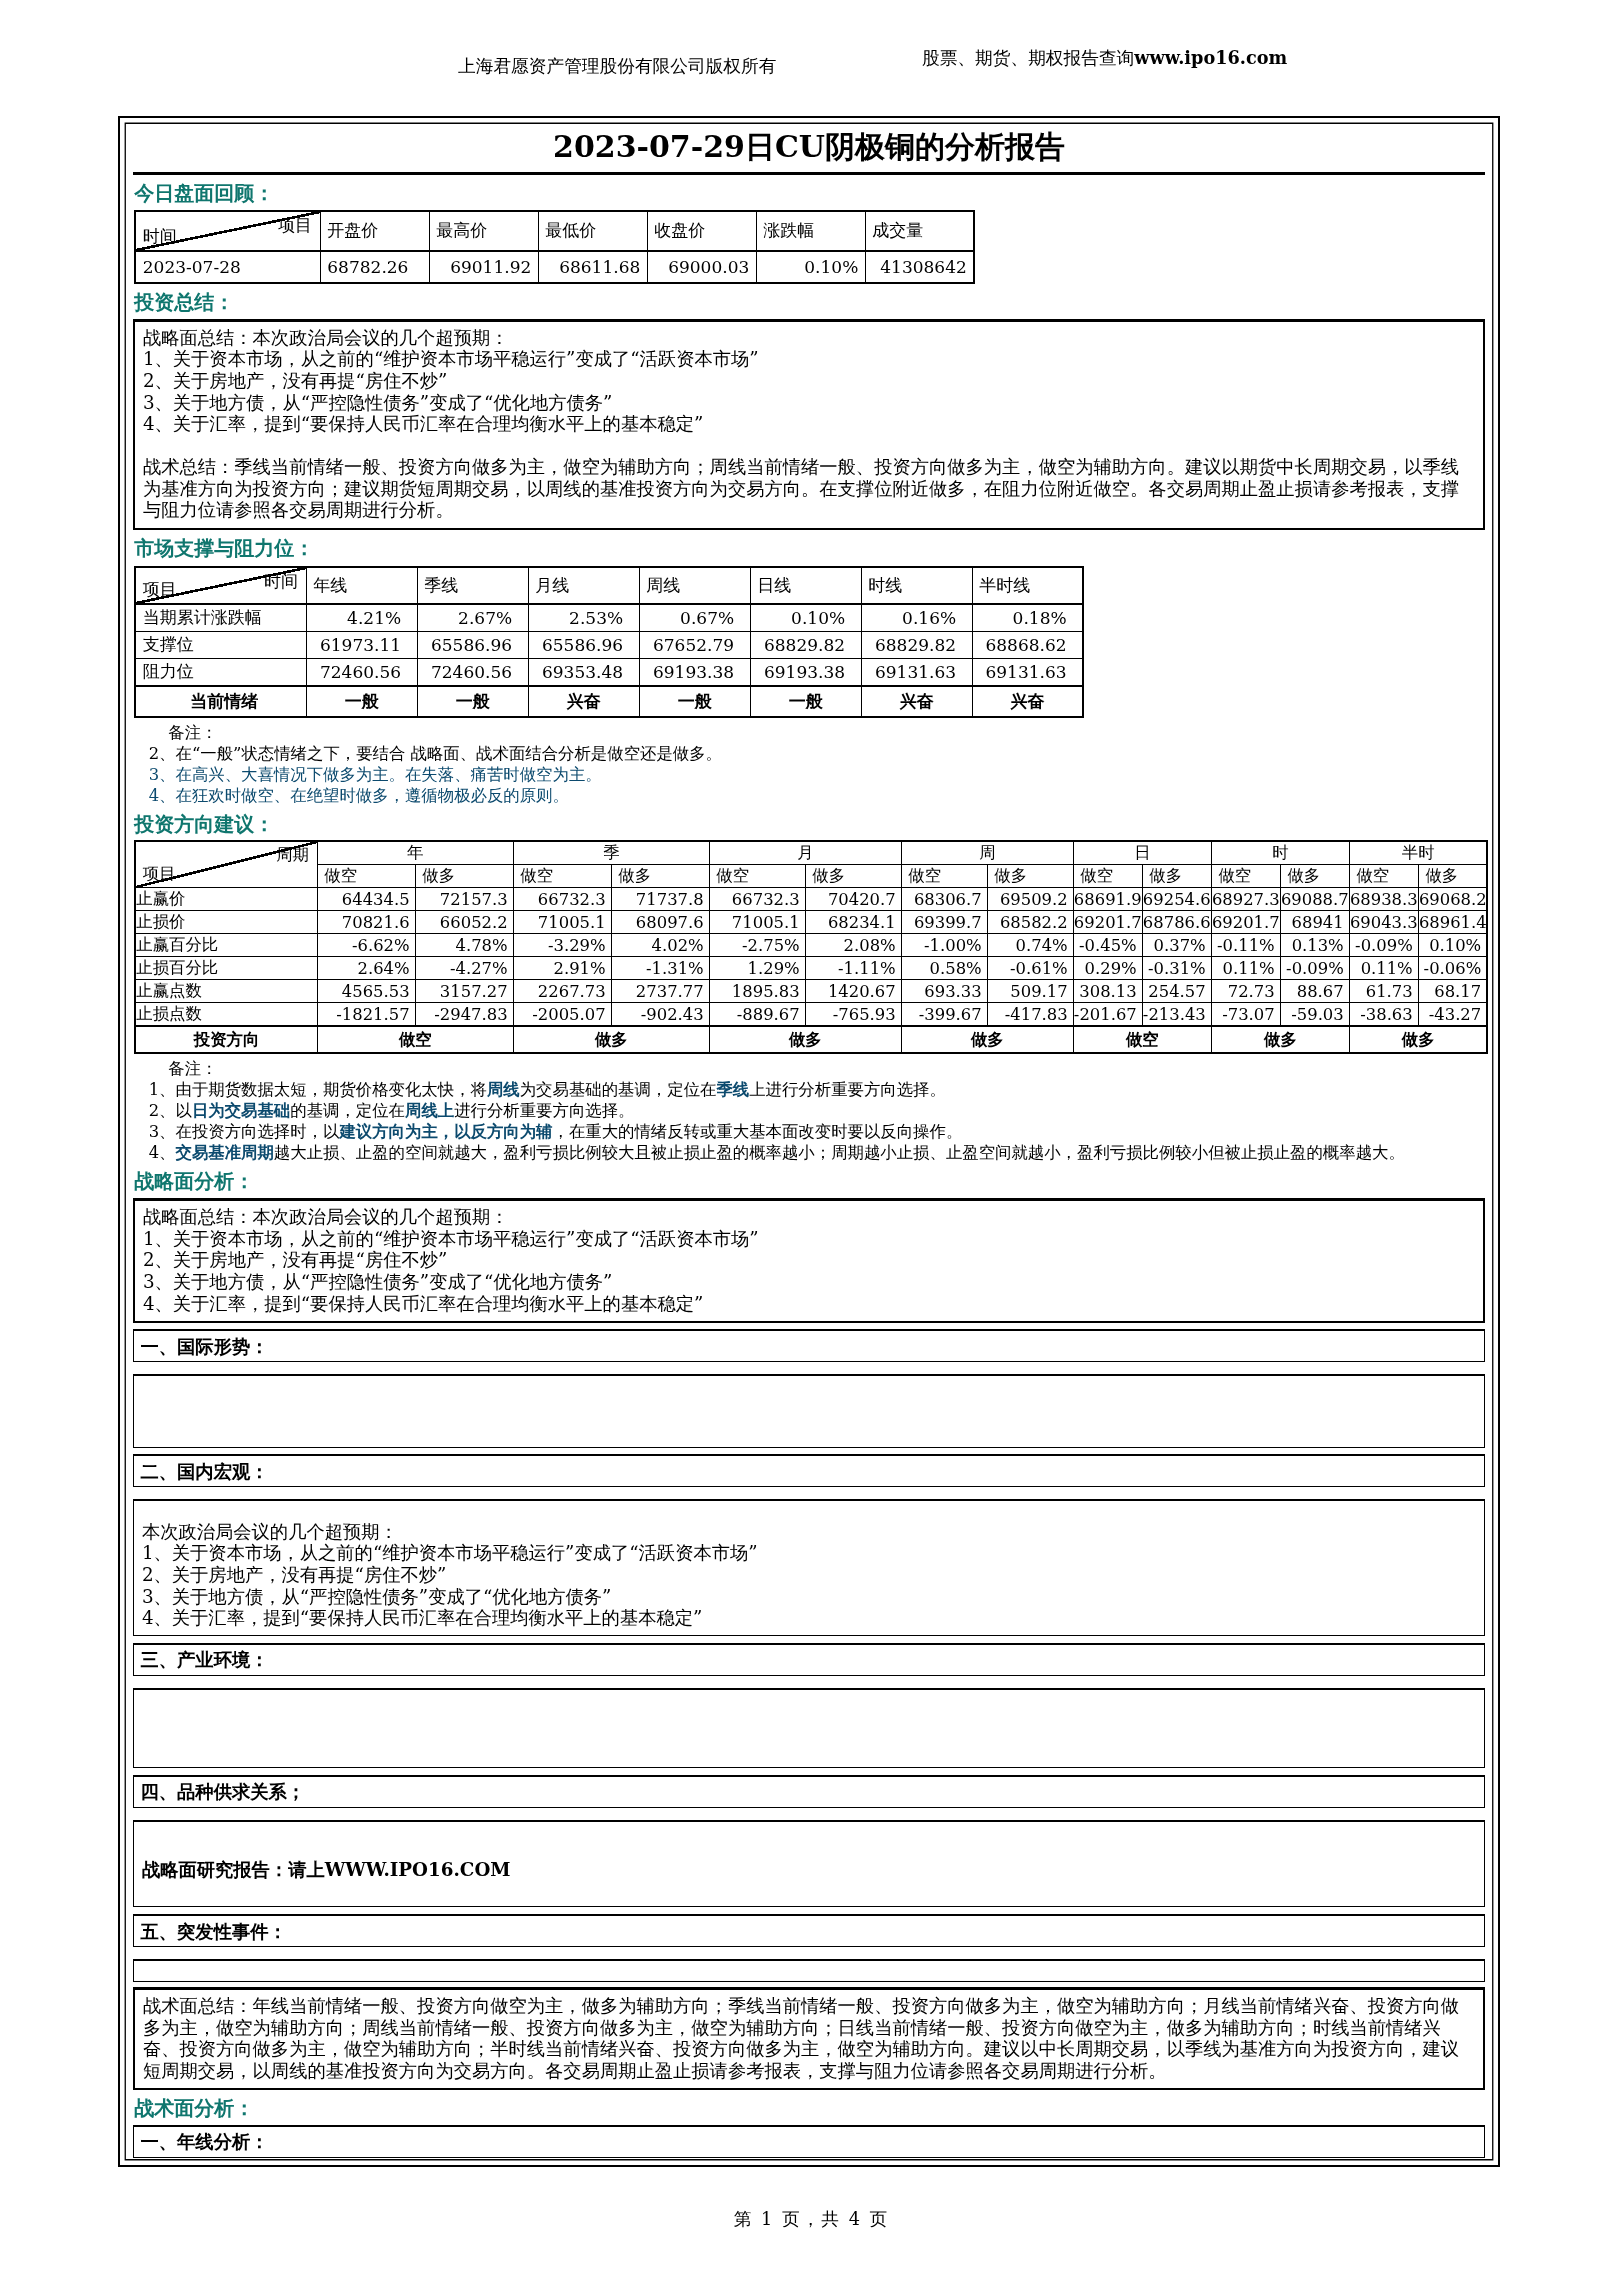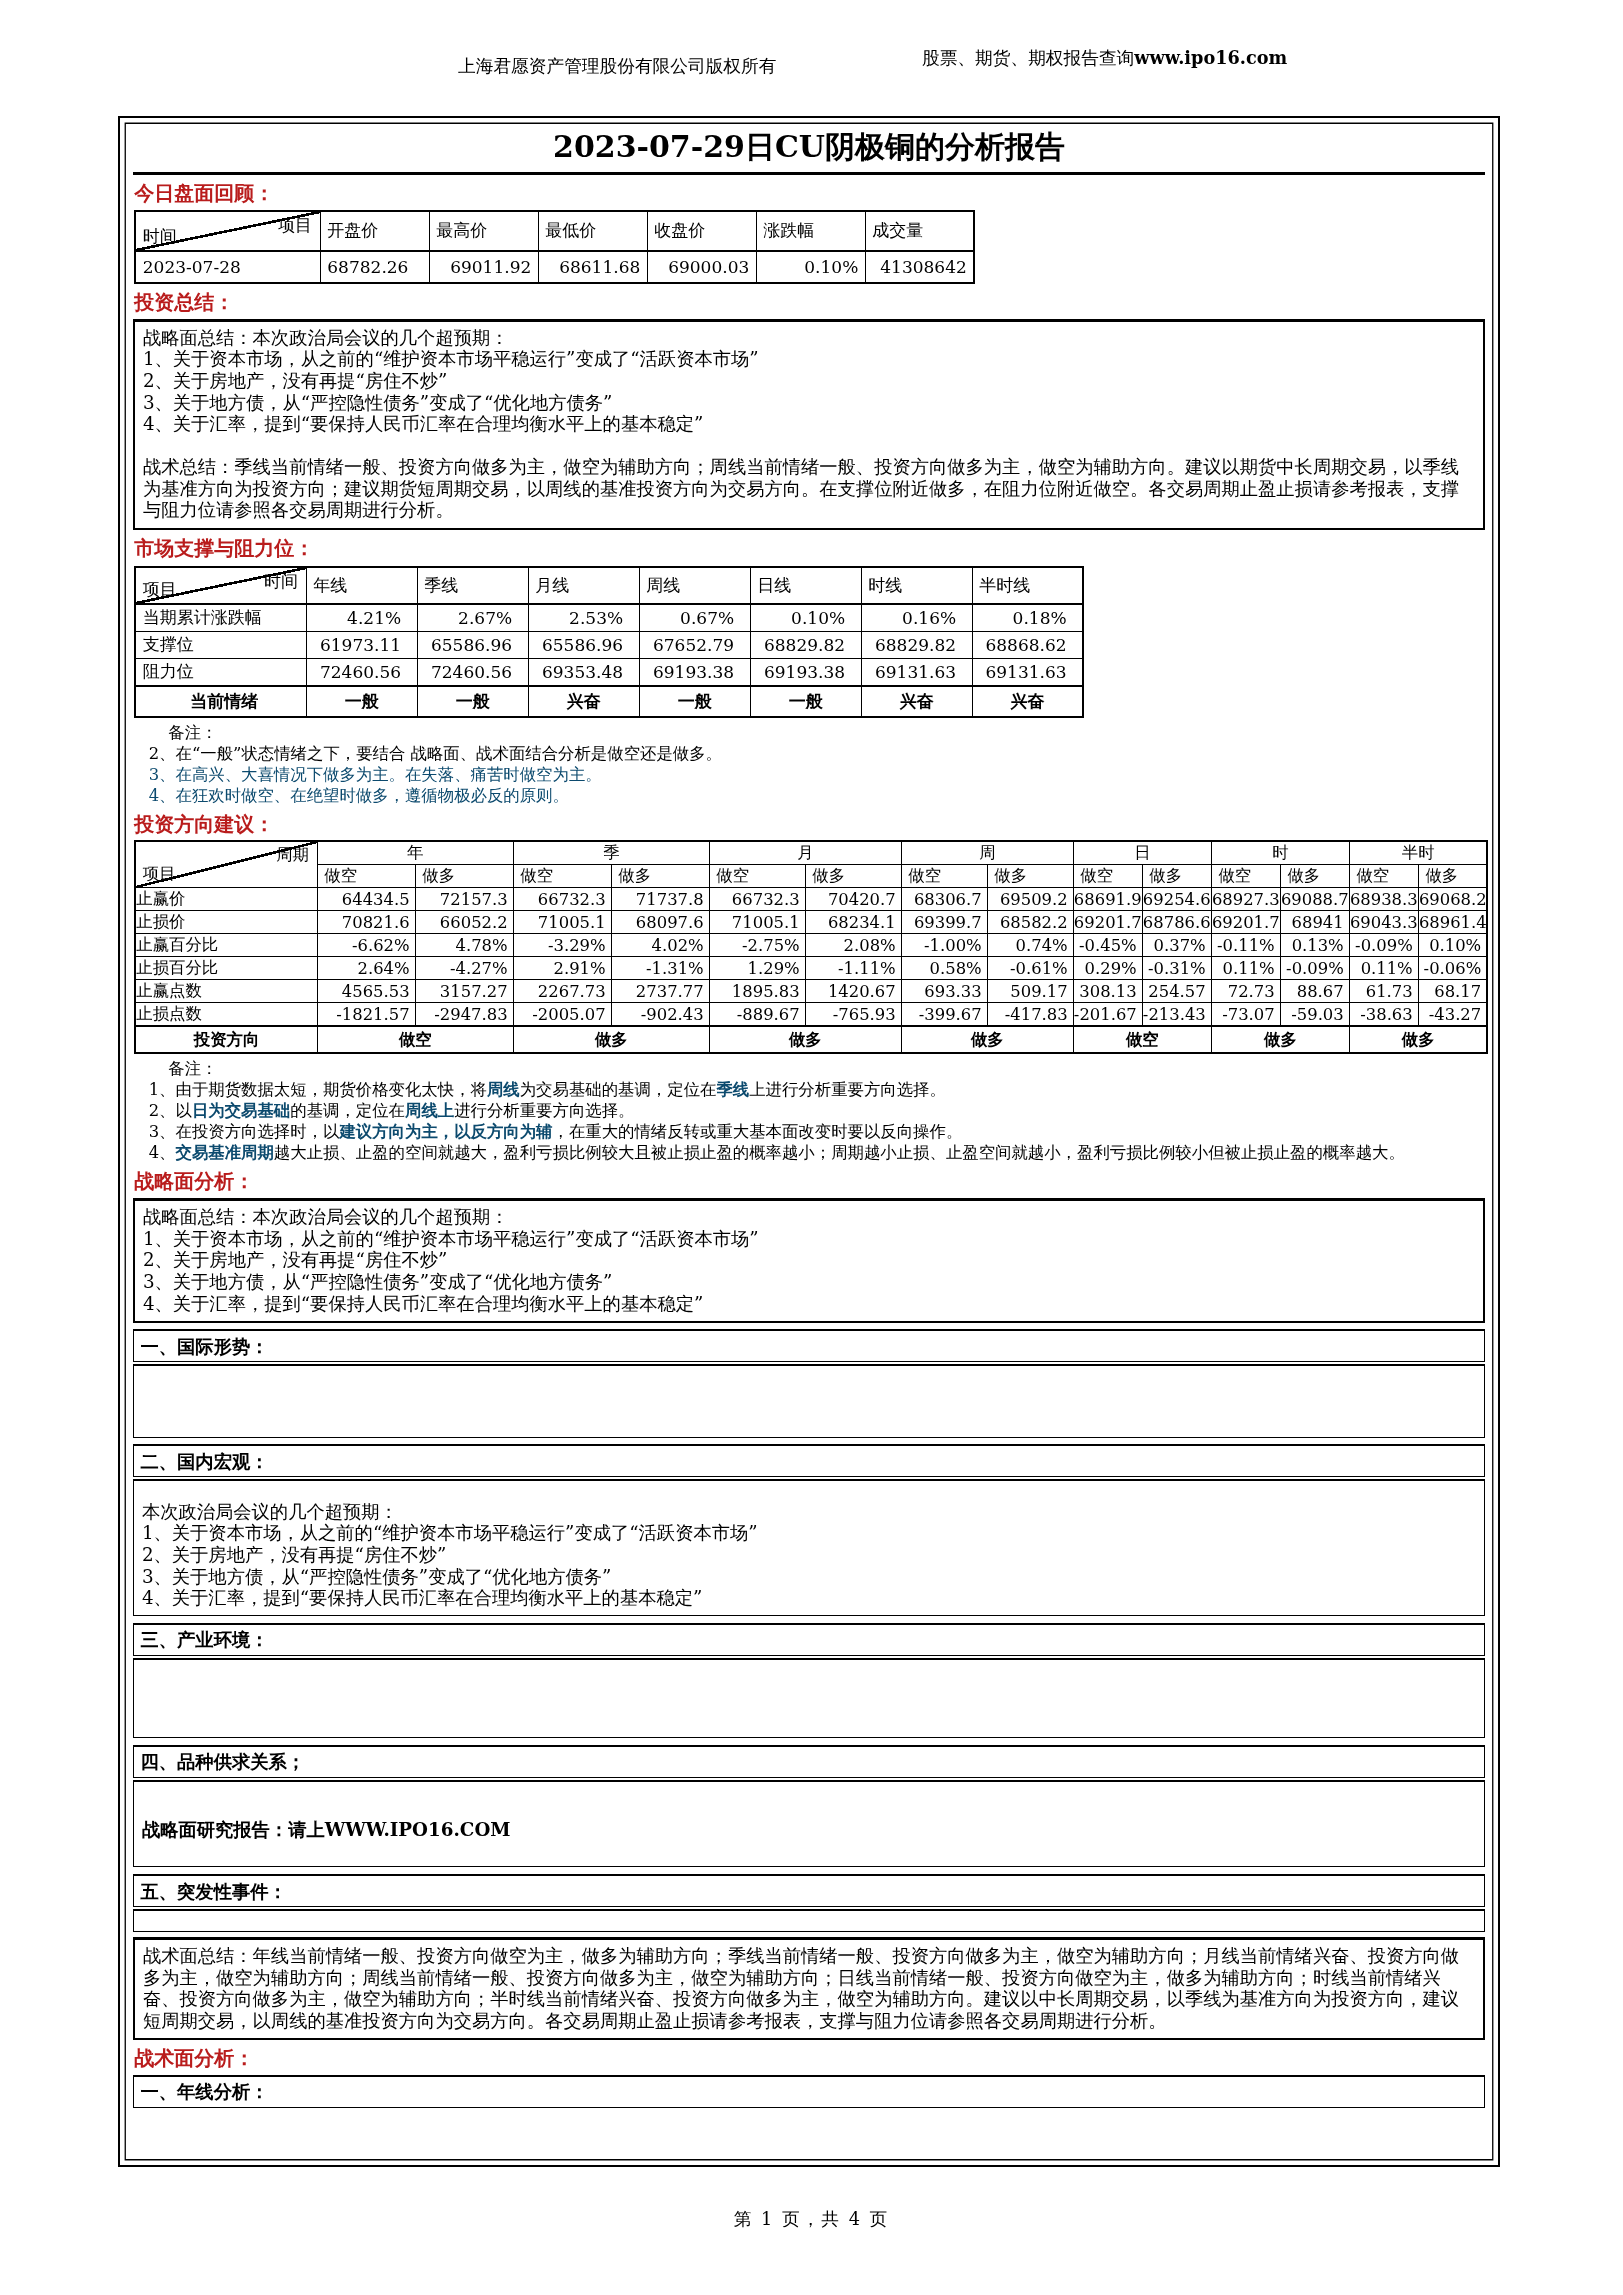--- a/index.html
+++ b/index.html
@@ -6,21 +6,21 @@
   body{width:1623px;height:2295px;background:#ffffff;position:relative;overflow:hidden;
        font-family:"DejaVu Serif","Liberation Serif",serif;color:#000;}
   .b{font-weight:bold;}
   .red{color:#0c4a6e;}
   .ph-left{position:absolute;top:54px;left:458px;font-size:17.7px;}
   .ph-right{position:absolute;top:46px;left:922px;font-size:17.7px;}
   .sheet{position:absolute;top:116px;left:118px;width:1382px;height:2051px;box-sizing:border-box;
          border:2.6px solid #000;box-shadow:inset 0 0 0 4.6px #fff,inset 0 0 0 5.9px #000;
          padding:3.9px 13px 0;overflow:hidden;}
   .title{font-size:30px;font-weight:bold;text-align:center;padding:5.2px 0 3.9px;border-bottom:3.3px solid #000;}
-  .red-h{color:#b91c1c;font-weight:bold;font-size:20px;padding:5.2px 0 2.6px 1.3px;}
+  .red-h{color:#0f766e;font-weight:bold;font-size:20px;padding:5.2px 0 2.6px 1.3px;}
   .tbox{border:2px solid #000;border-top:3.3px solid #000;font-size:18.3px;line-height:21.6px;padding:5.2px 7.9px 6.5px;}
   .tbox .gap-top{margin-top:21.6px;}
   table{border-collapse:collapse;table-layout:fixed;}
   td,th{border:1.3px solid #000;font-size:17px;font-weight:normal;padding:0;white-space:nowrap;
         overflow:hidden;vertical-align:middle;}
   .t1,.t2,.t3{border:2px solid #000;margin-left:1.3px;}
   .hl{text-align:left;padding-left:6.5px;}
   .num{text-align:right;padding-right:6.5px;}
   .left{text-align:left;padding-left:6.5px;}
   .t1{width:837px;}
@@ -40,21 +40,21 @@
   .t3 .lbl{text-align:left;padding-left:0;}
   .t3 .dirrow td{height:25px;font-weight:bold;text-align:center;border-top:2px solid #000;}
   .diag{position:relative;background-image:linear-gradient(to bottom right,
         transparent calc(50% - 1.3px),#000 calc(50% - 1.3px),#000 calc(50% + 1.3px),transparent calc(50% + 1.3px));}
   .diag .dt{position:absolute;top:2px;right:7.9px;}
   .diag .db{position:absolute;bottom:2px;left:6.5px;}
   .notes{font-size:16.4px;line-height:21px;margin:3.9px 0 0 15.7px;}
   .notes .nt{margin-left:19.6px;}
   .sbar{border:1.3px solid #000;border-top:2.6px solid #000;font-weight:bold;font-size:18.3px;
         padding:2.6px 0 2.6px 6.5px;margin-top:6.5px;}
-  .sbox{border:1.3px solid #000;border-top:2.6px solid #000;margin-top:2px;font-size:18.3px;
+  .sbox{border:1.3px solid #000;border-top:2.6px solid #000;margin-top:12px;font-size:18.3px;
         line-height:21.6px;padding:2.6px 7.9px;}
   .empty-intl{height:65px;}
   .empty-ind{height:72px;}
   .empty-ev{height:14.4px;}
   .macro{padding-top:19.6px;padding-bottom:6.5px;}
   .supply{padding-top:37px;padding-bottom:26px;}
   .footer{position:absolute;top:2207px;left:0;width:100%;text-align:center;font-size:17.7px;letter-spacing:2px;}
 </style>
 </head>
 <body>

